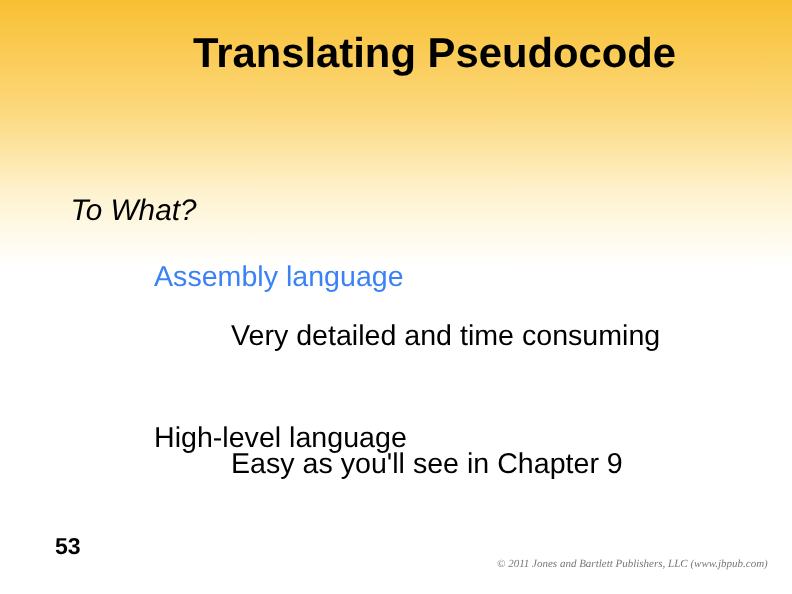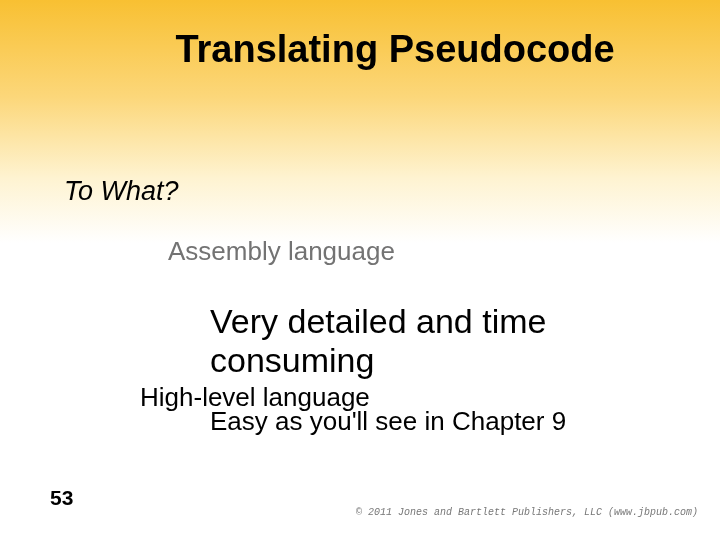--- a/index.html
+++ b/index.html
@@ -26,30 +26,28 @@
     left: 64px;
     font-size: 27px;
     font-style: italic;
     color: #000;
   }
   .line1 {
     position: absolute;
     top: 236px;
     left: 140px;
     font-size: 26px;
-    color: #737373;
-    margin-left: 28px;
+    color: #3b82f6;
   }
   .line2 {
     position: absolute;
     top: 290px;
     left: 210px;
-    font-size: 34px;
+    font-size: 26px;
     color: #000;
-    margin-top: 12px;
   }
   .line3 {
     position: absolute;
     top: 344px;
     left: 140px;
     font-size: 26px;
     color: #000;
     margin-top: 38px;
   }
   .line4 {
@@ -66,21 +64,21 @@
     font-size: 21px;
     font-weight: bold;
     color: #000;
   }
   .copyright {
     position: absolute;
     bottom: 22px;
     right: 22px;
     font-size: 10px;
     color: #777;
-    font-family: Liberation Mono, monospace;
+    font-family: Liberation Serif, serif;
     font-style: italic;
     text-align: right;
   }
 </style>
 </head>
 <body>
 
 <div class="title">Translating Pseudocode</div>
 <div class="subtitle">To What?</div>
 <div class="line1">Assembly language</div>

